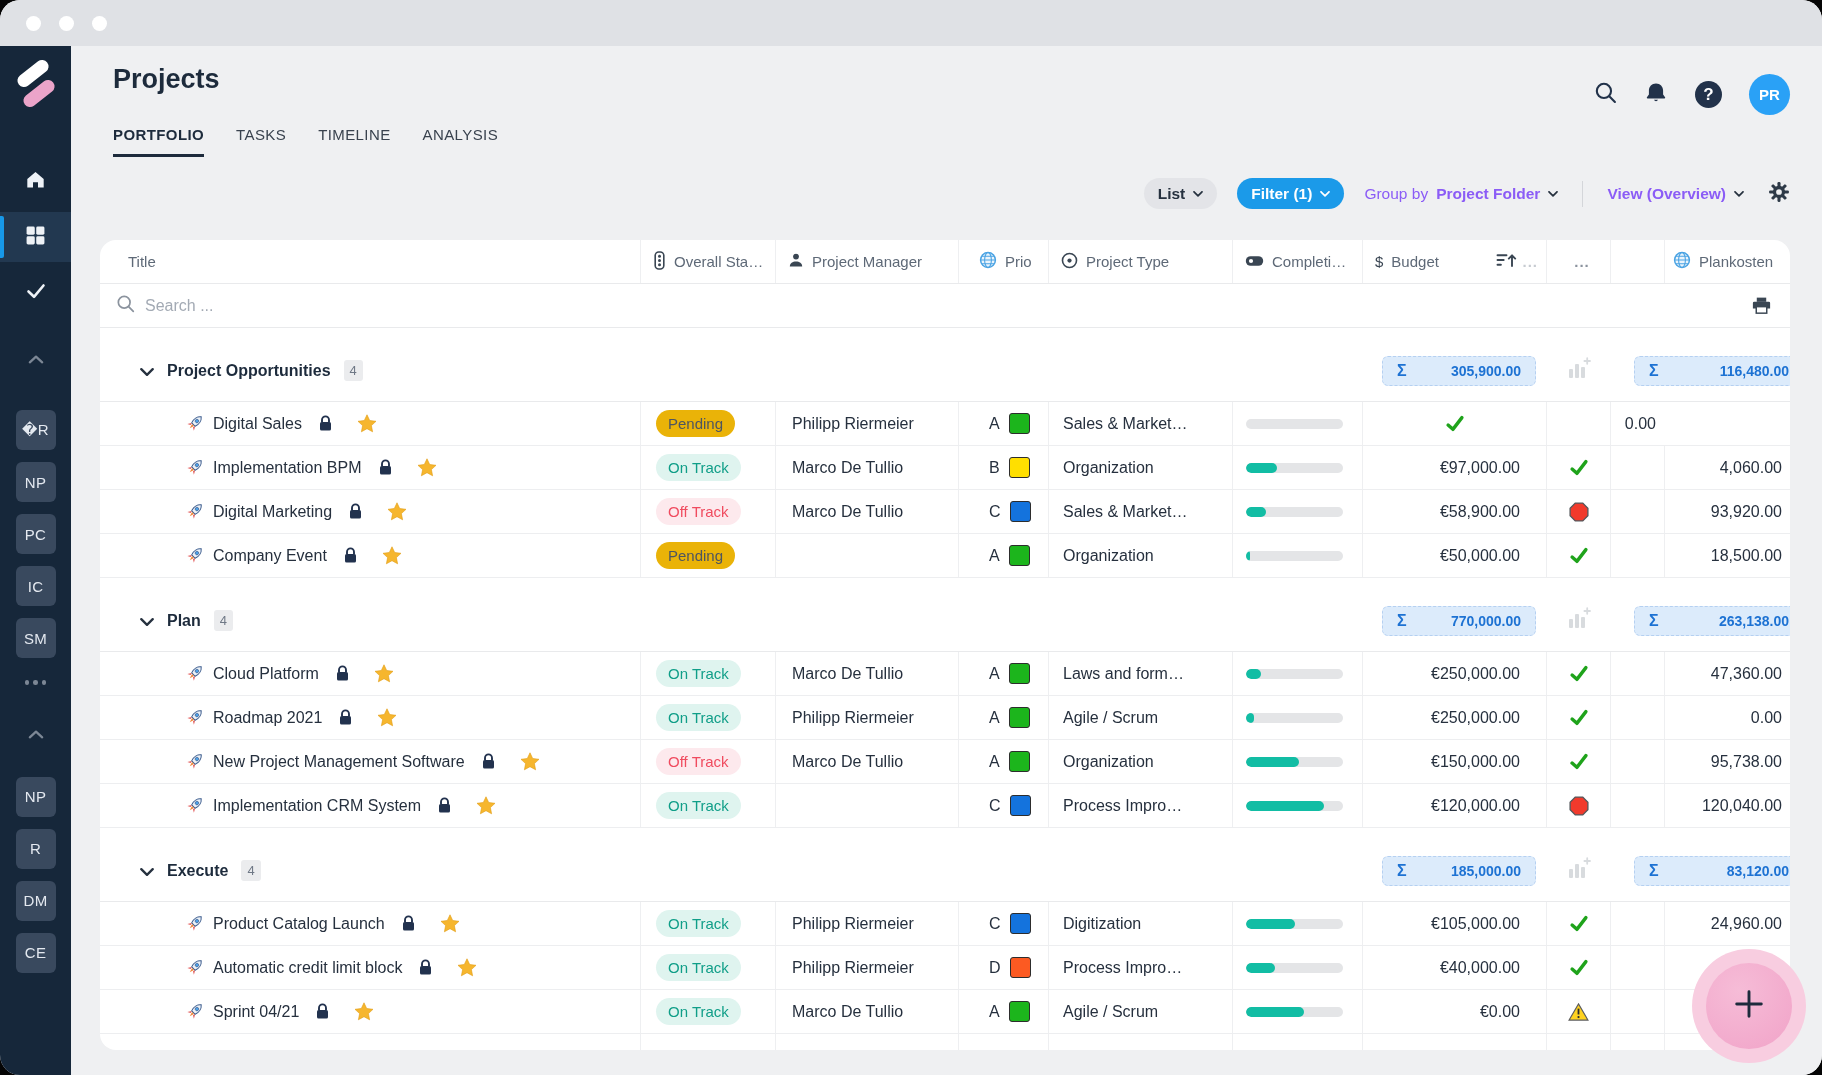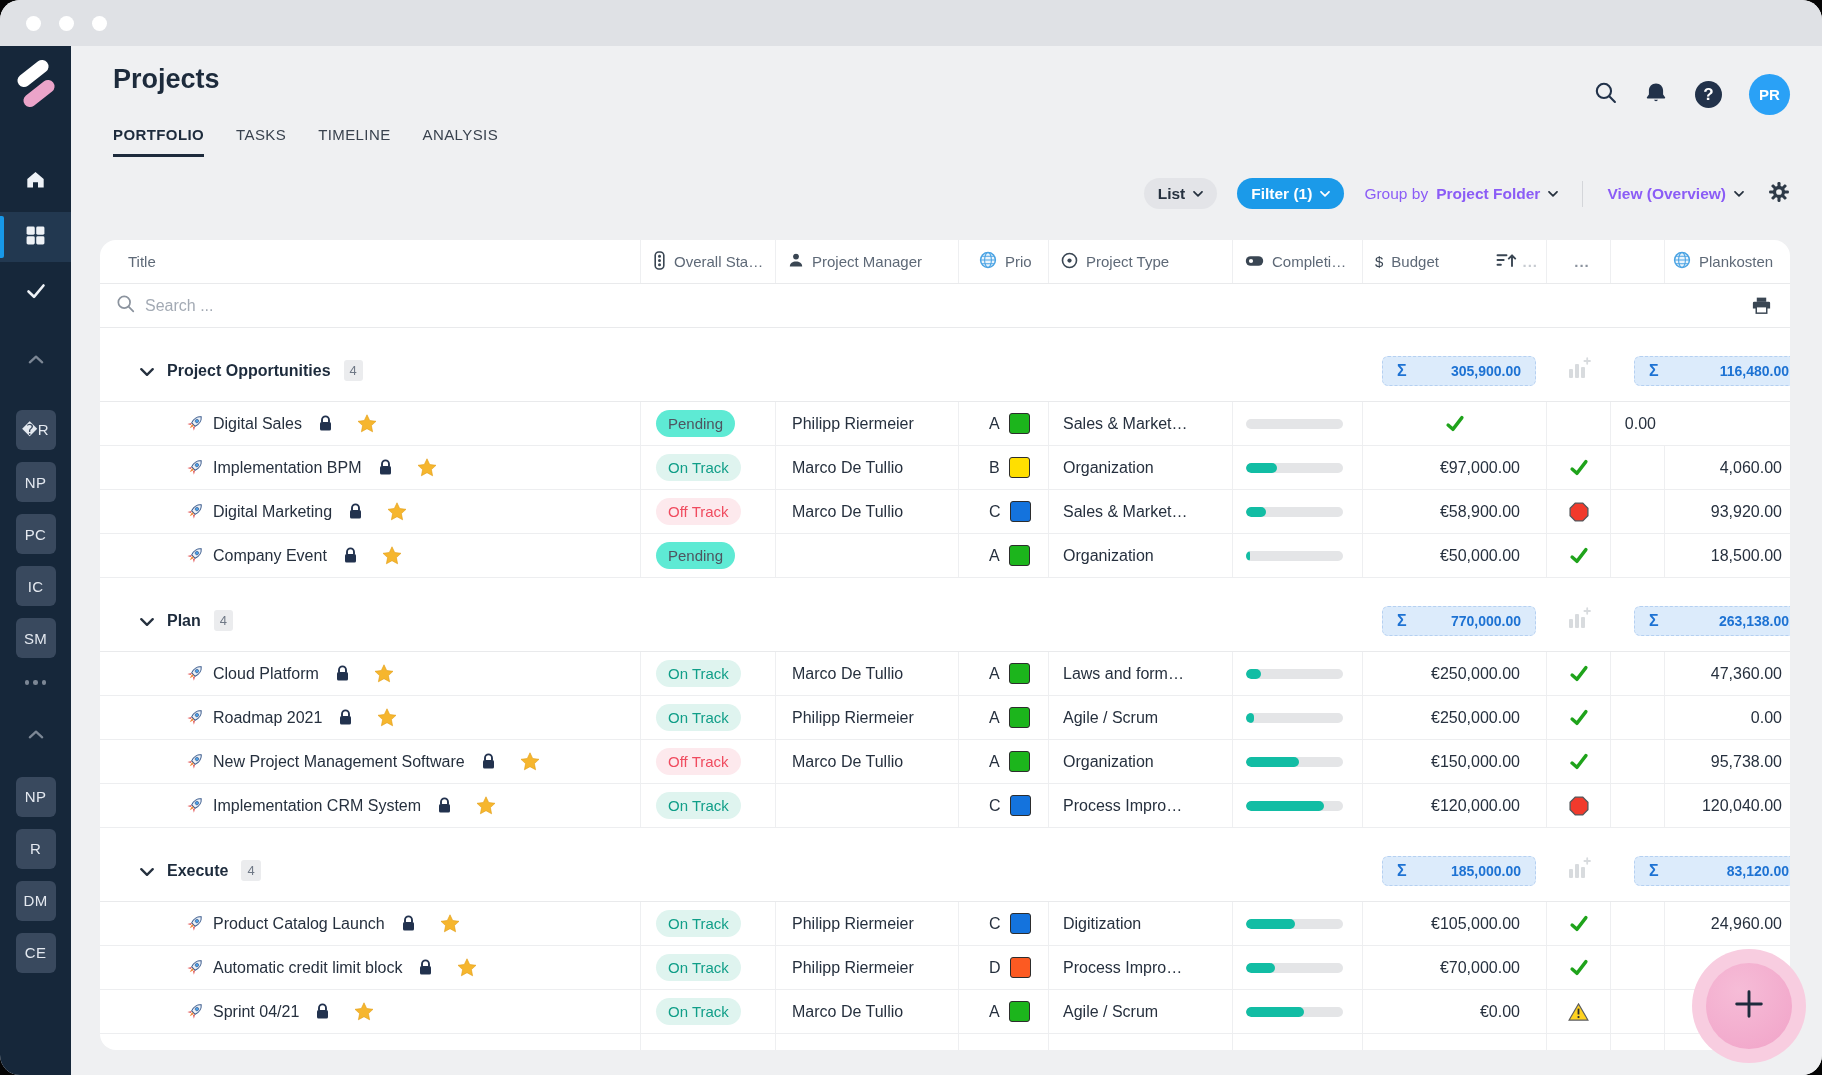--- a/index.html
+++ b/index.html
@@ -85,21 +85,21 @@
 
   .trow { height:44px; border-bottom:1px solid #edeef0; }
   .trow .cell { border-left:1px solid #eeeff1; }
   .trow .cell:first-child { border-left:none; padding-left:84px; gap:0; }
   .c-title .rtitle { color:#26303e; }
   .c-title .rocket { margin-right:8px; display:flex; }
   .c-title .lock { margin-left:16px; display:flex; }
   .c-title .star { margin-left:24px; display:flex; }
   .c-status { padding-left:15px; }
   .status-pill { height:27px; border-radius:14px; padding:0 12px; font-size:15px; display:flex; align-items:center; }
-  .st-pending  { background:#5eead4; color:#4e5560; }
+  .st-pending  { background:#eab308; color:#4e5560; }
   .st-on-track { background:#dff4ef; color:#109e88; }
   .st-off-track{ background:#fde9ed; color:#f04b5f; }
   .c-manager { padding-left:16px; }
   .c-prio { padding-left:30px; gap:9px; }
   .prio-sq { width:21px; height:21px; border-radius:3px; border:1.6px solid #2d2d2d; flex:none; }
   .c-type { padding-left:14px; color:#26303e;text-align:right; }
   .c-completion { padding-left:13px; }
   .track { width:97px; height:10px; border-radius:5px; background:#e4e5e7; overflow:hidden; }
   .fill { height:100%; border-radius:5px; background:#12bda4; }
   .c-budget { justify-content:flex-end; padding-right:26px; }
@@ -933,21 +933,21 @@
     <div class="cell c-prio">
       <span>D</span>
       <span class="prio-sq" style="background: rgb(252, 90, 34);"></span>
     </div>
     <div class="cell c-type">Process Impro…</div>
     <div class="cell c-completion">
       <div class="track">
                     <div class="fill" style="width: 30%;"></div>
                   </div>
     </div>
-    <div class="cell c-budget">€70,000.00</div>
+    <div class="cell c-budget">€40,000.00</div>
     <div class="cell c-flash ap-check">
       <svg class="ic-check" width="20" height="17" viewBox="0 0 18 16">
                     <path d="M2.5 9.5 L7 13.5 L15.5 2.5" stroke="#1fa31b" stroke-width="3.2" fill="none" stroke-linecap="round" stroke-linejoin="round"></path>
                   </svg>
 
     </div>
     <div class="cell"></div>
     <div class="cell c-plank partial">58</div>
   </div>
               <div class="grid-row trow">

